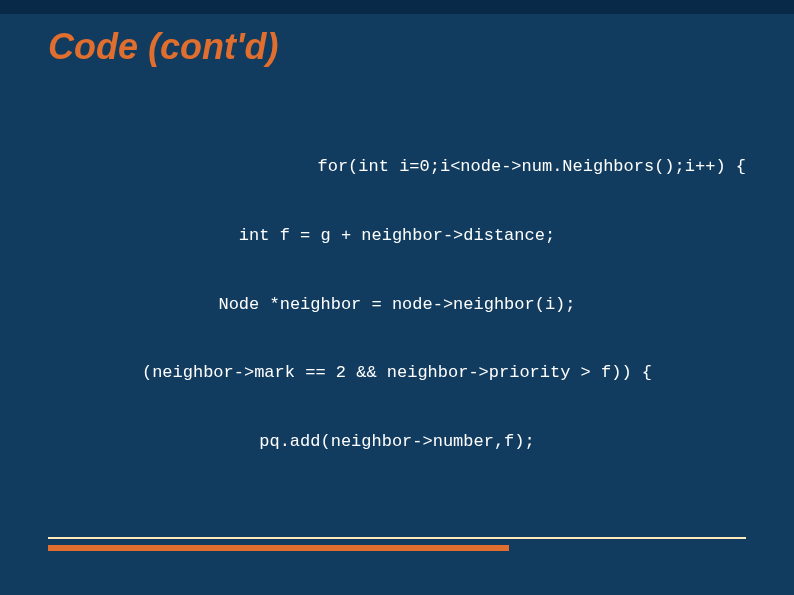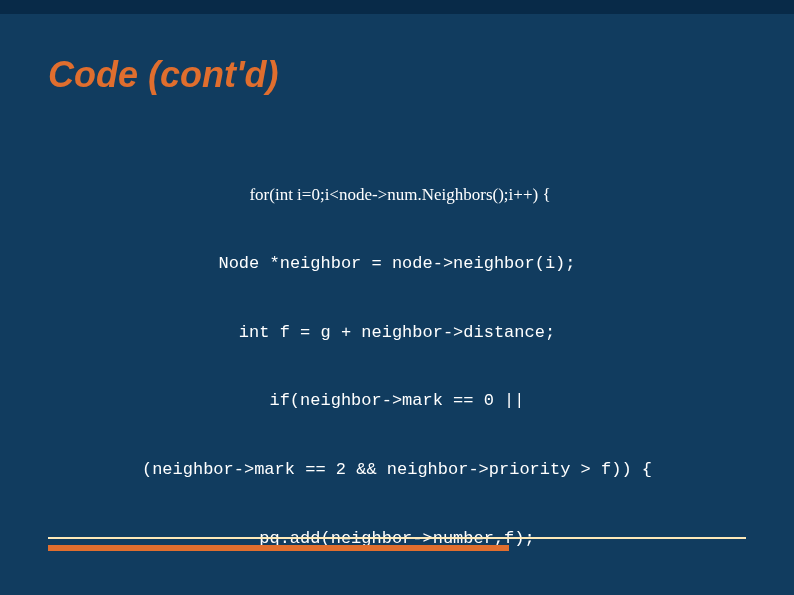--- a/index.html
+++ b/index.html
@@ -10,21 +10,21 @@
     font-family: Arial, Helvetica, sans-serif;
     overflow: hidden;
     position: relative;
   }
   .top-bar {
     background: #082a48;
     height: 14px;
     width: 100%;
   }
   .slide {
-    padding: 40px 48px 20px 48px;
+    padding: 12px 48px 20px 48px;
     position: relative;
     height: calc(100% - 14px);
     border-radius: 18px;
   }
   .title {
     color: #e06e2e;
     font-size: 36px;
     font-weight: bold;
     font-style: italic;
     margin-bottom: 42px;
@@ -35,23 +35,22 @@
     font-size: 17px;
     line-height: 1.35;
     white-space: pre;
     text-align: left;
   }
   .code-line {
     display: block;
     text-align: center;
   }
   .code-line.first {
-    text-align: center;
+    text-align: right;
     padding-left: 6px;
-    font-family: Liberation Serif, serif;
   }
   .footer-rule {
     position: absolute;
     left: 48px;
     right: 48px;
     bottom: 44px;
   }
   .rule-thin {
     height: 2px;
     background: #fde9b9;
@@ -67,23 +66,22 @@
 <body>
 
 <div class="top-bar"></div>
 
 <div class="slide">
 
   <h1 class="title">Code (cont'd)</h1>
 
   <div class="code-block">
     <span class="code-line first">for(int i=0;i&lt;node-&gt;num.Neighbors();i++) {</span>
+    <span class="code-line">int f = g + neighbor-&gt;distance;</span>
     <span class="code-line">Node *neighbor = node-&gt;neighbor(i);</span>
-    <span class="code-line">int f = g + neighbor-&gt;distance;</span>
-    <span class="code-line">if(neighbor-&gt;mark == 0 ||</span>
     <span class="code-line">(neighbor-&gt;mark == 2 &amp;&amp; neighbor-&gt;priority &gt; f)) {</span>
     <span class="code-line">pq.add(neighbor-&gt;number,f);</span>
     
     
     
     
     
     
     
     

